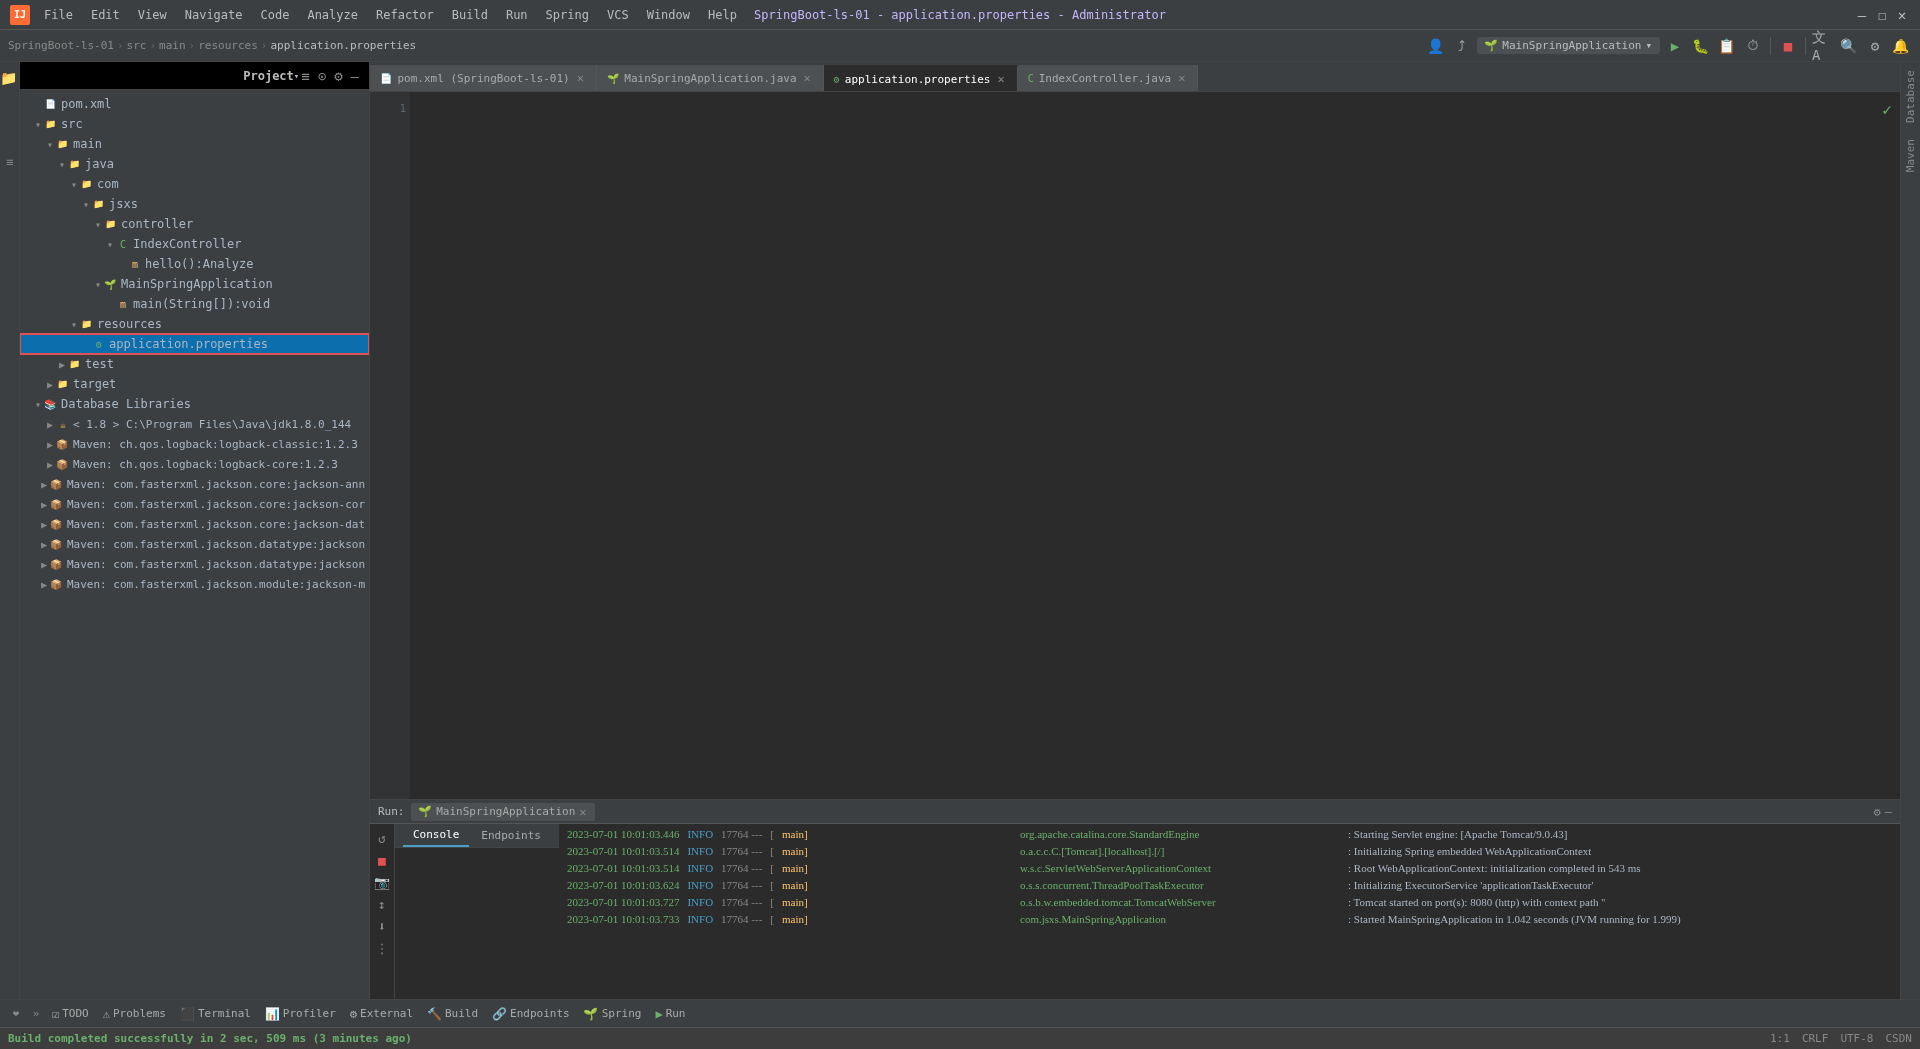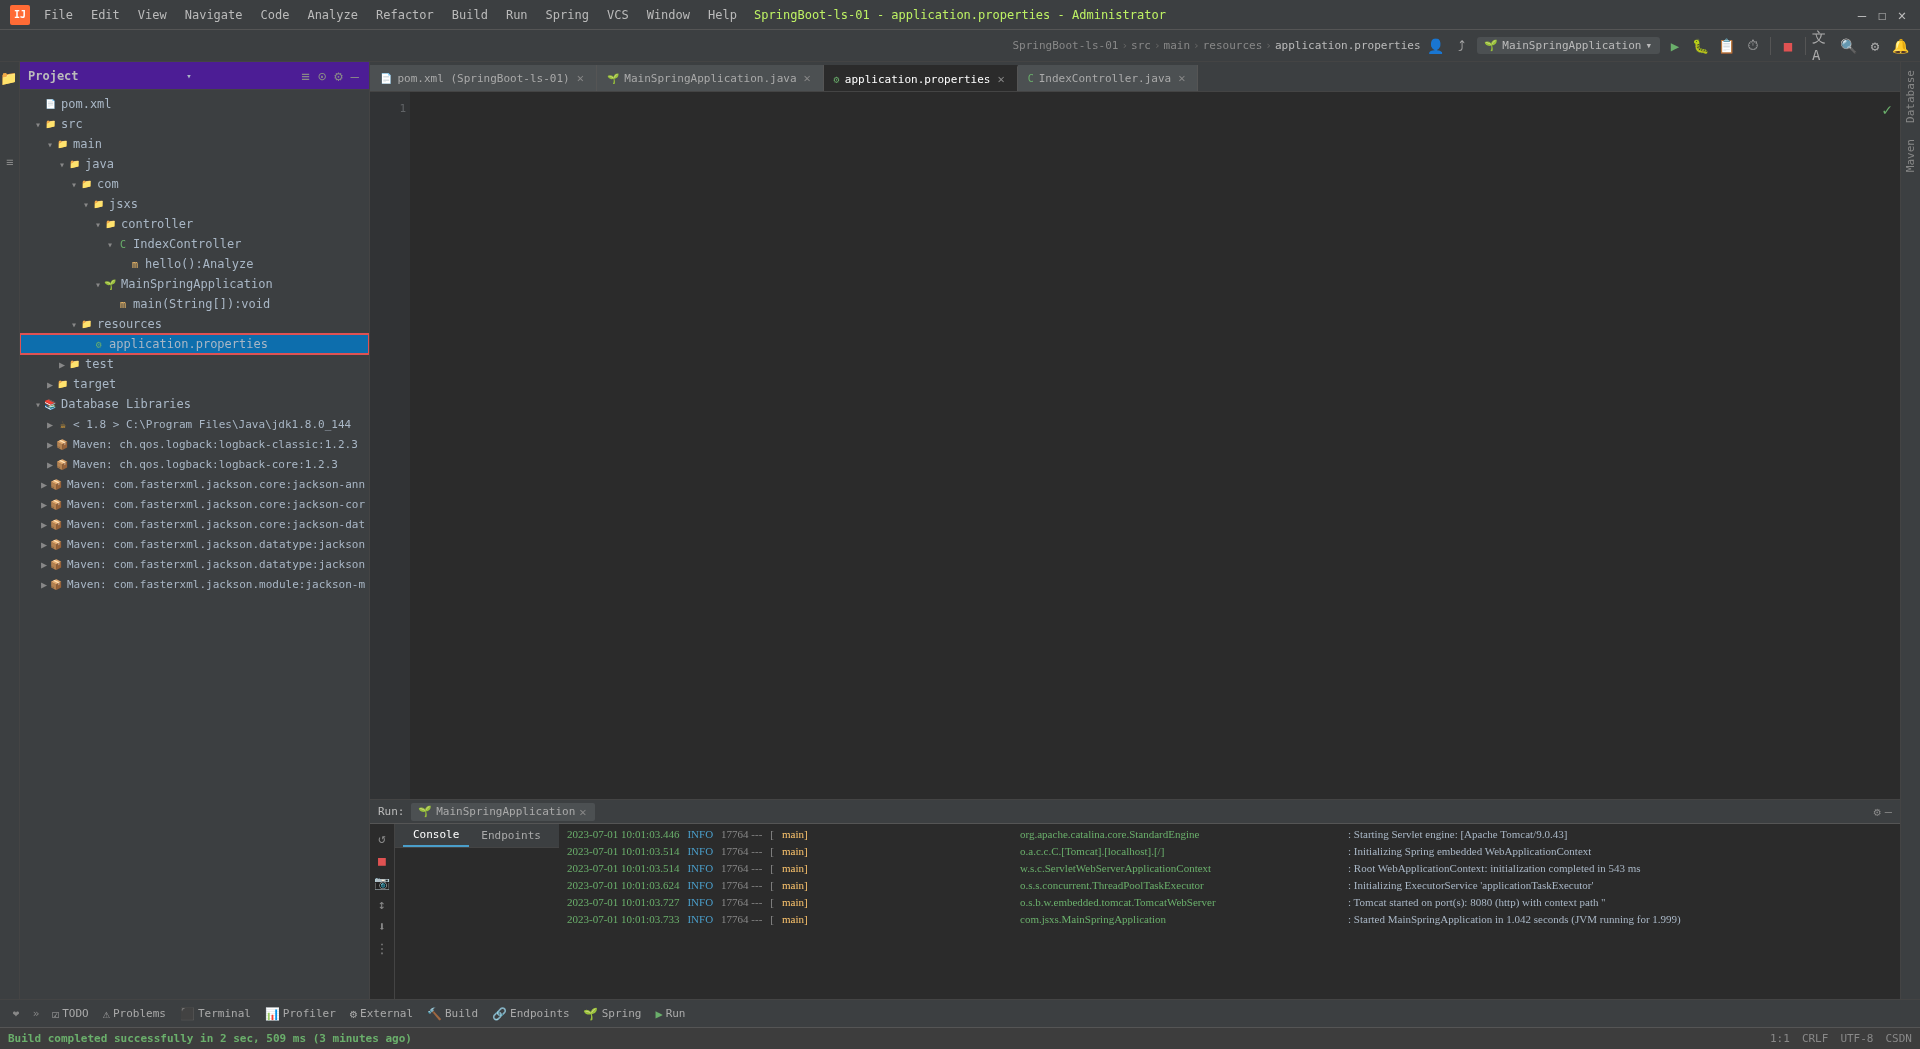--- a/index.html
+++ b/index.html
@@ -31,21 +31,21 @@
       align-items: center;
       gap: 2px;
     }
     .title-bar-menus span {
       padding: 2px 8px;
       cursor: pointer;
       color: #bbb;
       font-size: 12px;
     }
     .title-bar-title {
-      color: #bef264;
+      color: #c4b5fd;
       font-size: 12px;
       position: absolute;
       left: 50%;
       transform: translateX(-50%);
     }
     .title-bar-controls {
       display: flex;
       gap: 4px;
       margin-left: auto;
     }
@@ -105,26 +105,26 @@
     .project-panel {
       width: 350px;
       background: #3c3f41;
       border-right: 1px solid #444;
       display: flex;
       flex-direction: column;
       flex-shrink: 0;
     }
     .panel-header {
       height: 28px;
-      background: #4c1d95;
+      background: #000000;
       display: flex;
       align-items: center;
       padding: 0 8px;
       border-bottom: 1px solid #444;
-      justify-content: space-between;
+      justify-content: flex-end;
     }
     .panel-title {
       color: #bbb;
       font-size: 12px;
       font-weight: bold;
     }
     .panel-header-icons {
       display: flex; gap: 4px;
     }
     .panel-header-icons span {
@@ -483,21 +483,21 @@
   <div class="title-bar-title">SpringBoot-ls-01 - application.properties - Administrator</div>
   <div class="title-bar-controls">
     <div class="title-btn">—</div>
     <div class="title-btn">☐</div>
     <div class="title-btn">✕</div>
   </div>
 </div>
 
 <div class="top-toolbar">
 
-  <div class="breadcrumb-bar" style="background:transparent;border:none;flex:1;height:auto;padding:0;justify-content:flex-end;">
+  <div class="breadcrumb-bar" style="background:transparent;border:none;flex:1;height:auto;padding:0;">
     <span>SpringBoot-ls-01</span>
     <span class="sep"> › </span>
     <span>src</span>
     <span class="sep"> › </span>
     <span>main</span>
     <span class="sep"> › </span>
     <span>resources</span>
     <span class="sep"> › </span>
     <span class="active">application.properties</span>
   </div>

